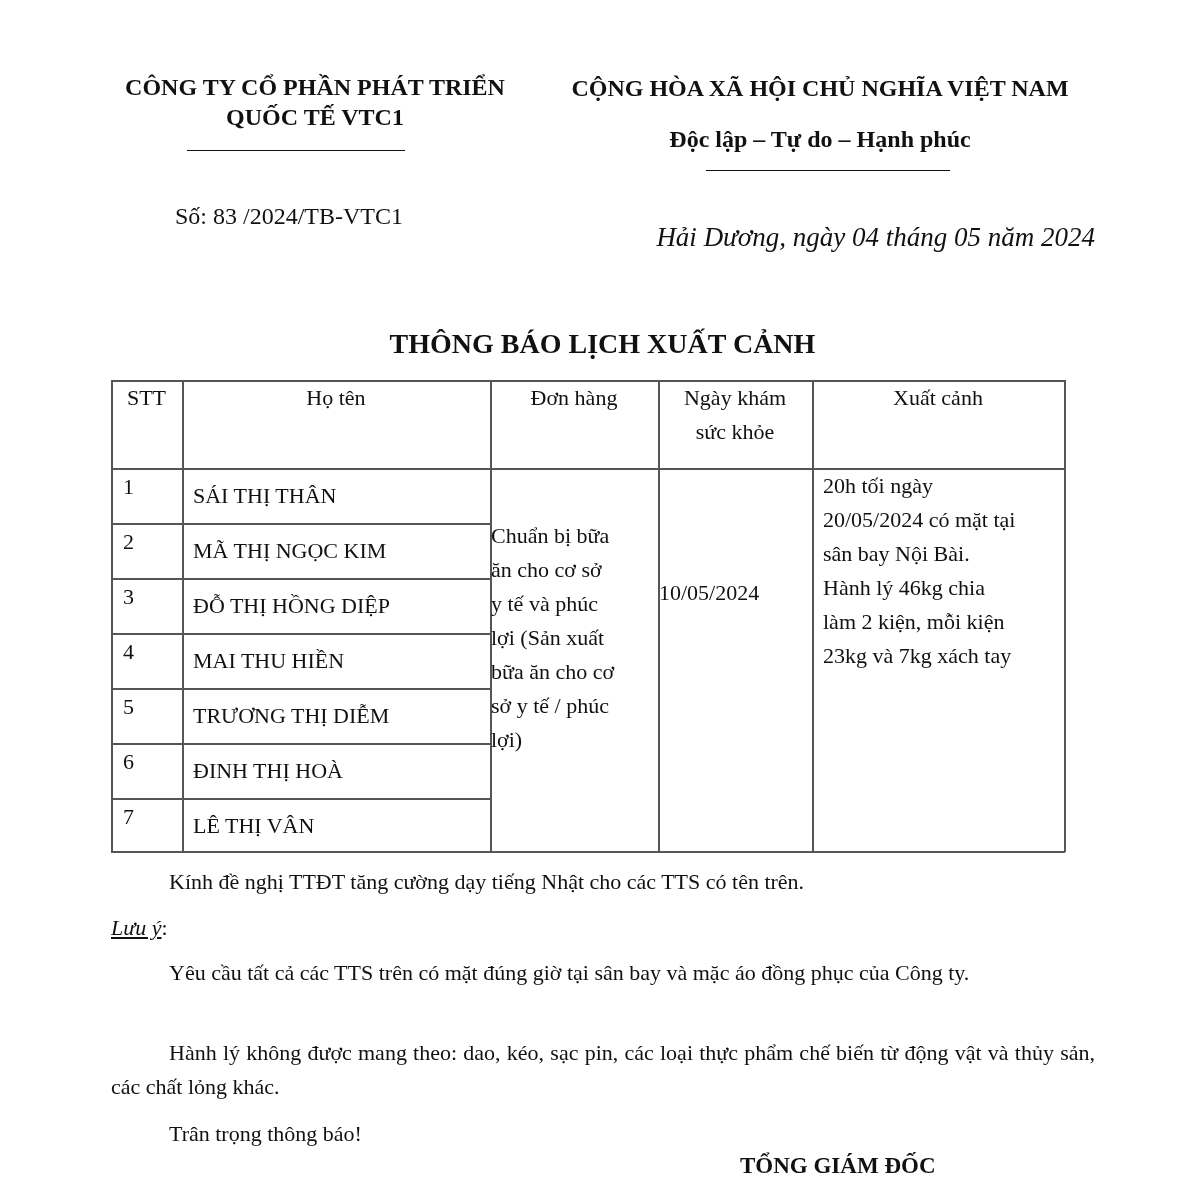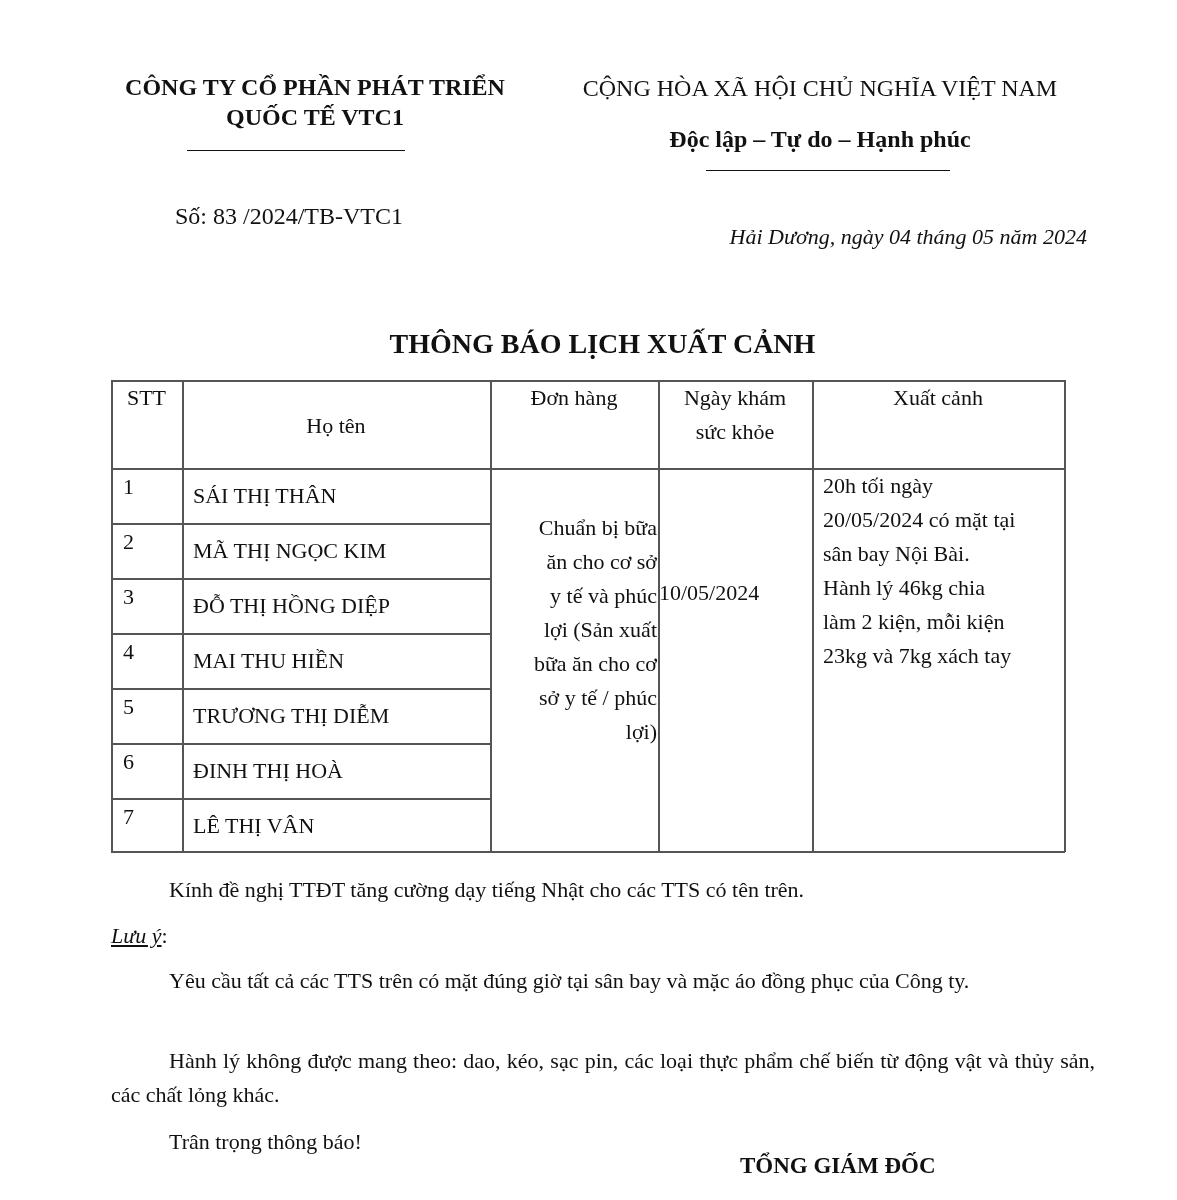--- a/index.html
+++ b/index.html
@@ -26,21 +26,21 @@
       line-height: 30px;
     }
     .company-rule {
       left: 187px; top: 150px; width: 218px; height: 0;
       border-top: 1.5px solid #111;
     }
     
     .nation {
       left: 545px; top: 72px; width: 550px;
       text-align: center;
-      font-weight: normal;
+      font-weight: bold;
       font-size: 24px;
       line-height: 32px;
     }
     .motto {
       left: 545px; top: 123px; width: 550px;
       text-align: center;
       font-weight: bold;
       font-size: 24px;
       line-height: 32px;
     }
@@ -49,22 +49,22 @@
       border-top: 1.5px solid #111;
     }
 
     .docno {
       left: 175px; top: 202px;
       font-size: 24px;
       line-height: 28px;
       text-align: center;
     }
     .place-date {
-      right: 90px; top: 222px;
-      font-size: 22px;
+      right: 82px; top: 222px;
+      font-size: 27px;
       font-style: italic;
       line-height: 30px;
       white-space: nowrap;
     }
 
     .title {
       left: 100px; top: 326px; width: 1005px;
       text-align: center;
       font-weight: bold;
       font-size: 28px;
@@ -80,39 +80,38 @@
     .vline { width: 1.5px; }
     .cell-text {
       position: absolute;
       font-size: 22px;
       line-height: 34px;
     }
     .hdr { text-align: center; }
     .stt { left: 12px; }
     .name { left: 82px; white-space: nowrap; }
     .order-text {
-      left: 380px; width: 166px; text-align: right;
-      top: 131px;
+      left: 380px; width: 166px; text-align: left;
+      top: 139px;
     }
     .date-text {
       left: 548px; width: 152px; text-align: left;
       top: 196px;
     }
     .exit-text {
       left: 712px; width: 240px;
       top: 89px;
     }
 
     
     .para {
       left: 111px; width: 984px;
       font-size: 22px;
       line-height: 34px;
       text-align: justify;
-      margin-top: 8px;
     }
     .indent { text-indent: 58px; }
     .note-label {
       text-decoration: underline;
       font-style: italic;
     }
     .signer {
       left: 740px; width: 330px;
       text-align: left;
       font-weight: bold;
@@ -152,21 +151,21 @@
   <div class="hline" style="left:0;top:471px;width:954px;"></div>
 
   <div class="vline" style="left:0;top:0;height:472px;"></div>
   <div class="vline" style="left:71px;top:0;height:472px;"></div>
   <div class="vline" style="left:379px;top:0;height:472px;"></div>
   <div class="vline" style="left:547px;top:0;height:472px;"></div>
   <div class="vline" style="left:701px;top:0;height:472px;"></div>
   <div class="vline" style="left:953px;top:0;height:472px;"></div>
 
   <div class="cell-text hdr" style="left:0;width:71px;top:1px;">STT</div>
-  <div class="cell-text hdr" style="left:71px;width:308px;top:1px;margin-top:28px;">Họ tên</div>
+  <div class="cell-text hdr" style="left:71px;width:308px;top:1px;">Họ tên</div>
   <div class="cell-text hdr" style="left:379px;width:168px;top:1px;">Đơn hàng</div>
   <div class="cell-text hdr" style="left:547px;width:154px;top:1px;">
     <div>Ngày khám</div>
     <div>sức khỏe</div>
   </div>
   <div class="cell-text hdr" style="left:701px;width:252px;top:1px;">Xuất cảnh</div>
 
   <div class="cell-text stt" style="top:90px;">1</div>
   <div class="cell-text name" style="top:99px;">SÁI THỊ THÂN</div>
 

